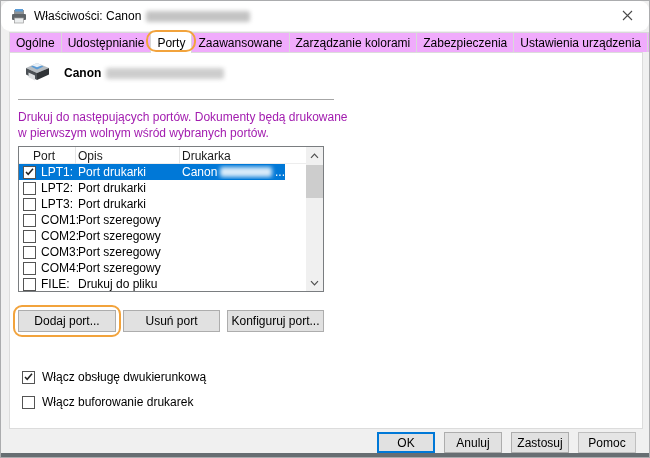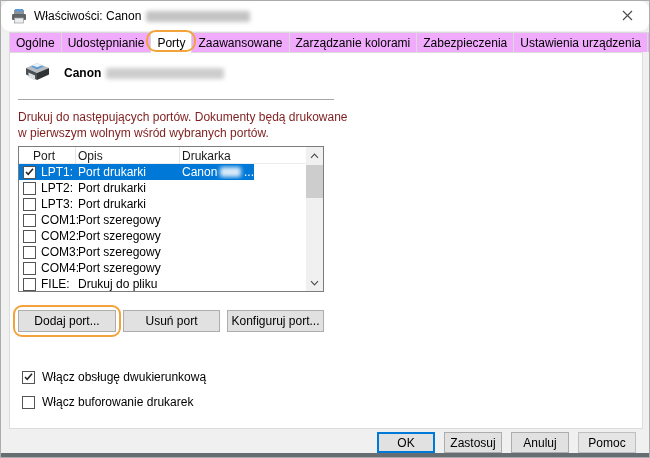--- a/index.html
+++ b/index.html
@@ -21,29 +21,29 @@
        border:1px solid #d9d9d9;border-bottom:none;margin-right:-1px;white-space:nowrap;}
   .tab.active{height:22px;margin-bottom:-1px;background:#fff;z-index:4;padding-top:4px;}
   .tab-annot{position:absolute;left:-5px;right:-5px;top:-2px;bottom:1px;border:2px solid #f2a33c;border-radius:10px;pointer-events:none;}
   
   .page{position:absolute;left:8px;top:51px;width:634px;height:377px;box-sizing:border-box;background:#fff;border:1px solid #dcdcdc;z-index:2;}
   .printer-row{position:absolute;left:12px;top:8px;display:flex;align-items:center;}
   .printer-row .picon{width:30px;height:24px;}
   .printer-name{margin-left:12px;font-weight:bold;}
   .name-redact{width:118px;height:11px;margin-left:5px;background:#cdcdcd;}
   .separator{position:absolute;left:8px;top:46px;width:316px;height:1px;background:#a6a6a6;}
-  .desc{position:absolute;left:8px;top:56px;line-height:16px;color:#7f1d1d;}
+  .desc{position:absolute;left:8px;top:56px;line-height:16px;color:#a21caf;}
   
   .listbox{position:absolute;left:8px;top:93px;width:306px;height:146px;box-sizing:border-box;border:1px solid #7a7d80;background:#fff;overflow:hidden;}
   .lheader{display:flex;align-items:center;height:17px;box-sizing:border-box;border-bottom:1px solid #ededed;padding-left:14px;color:#1a1a1a;}
   .lh{box-sizing:border-box;height:17px;display:flex;align-items:center;border-right:1px solid #e5e5e5;padding-top:1px;}
   .lh-port{width:43px;}
   .lh-desc{width:104px;padding-left:2px;text-align:right;}
   .lh-printer{flex:1;padding-left:2px;border-right:none;}
-  .lrow{display:flex;align-items:center;height:16px;padding-left:4px;box-sizing:border-box;width:235px;}
+  .lrow{display:flex;align-items:center;height:16px;padding-left:4px;box-sizing:border-box;width:266px;}
   .lrow.selected{background:#0078d7;color:#fff;}
   .cbx{box-sizing:border-box;width:13px;height:13px;background:#fff;border:1px solid #545454;flex:0 0 auto;display:flex;align-items:center;justify-content:center;}
   .c-port{width:37px;margin-left:5px;}
   .c-desc{width:104px;}
   .c-printer{flex:1;display:flex;align-items:center;white-space:nowrap;overflow:hidden;}
   .row-redact{width:78px;height:10px;margin:0 3px;background:rgba(255,255,255,.85);}
   
   .scrollbar{position:absolute;top:0;right:0;width:17px;height:144px;background:#f0f0f0;}
   .sb-btn{position:absolute;left:0;width:17px;height:17px;display:flex;align-items:center;justify-content:center;}
   .sb-up{top:0;} .sb-down{bottom:0;}
@@ -214,19 +214,19 @@
       <span class="opt-label">Włącz obsługę dwukierunkową</span>
     </div>
     <div class="opt" style="top:324px;">
       <span class="cbx"></span>
       <span class="opt-label">Włącz buforowanie drukarek</span>
     </div>
   </div>
 
   <div class="bottombar">
     <button class="dbtn focused">OK</button>
+    <button class="dbtn">Anuluj</button>
     <button class="dbtn">Zastosuj</button>
-    <button class="dbtn">Anuluj</button>
     <button class="dbtn disabled">Pomoc</button>
   </div>
 
   <div class="bottom-shadow"></div>
 </div>
 
 </body></html>

